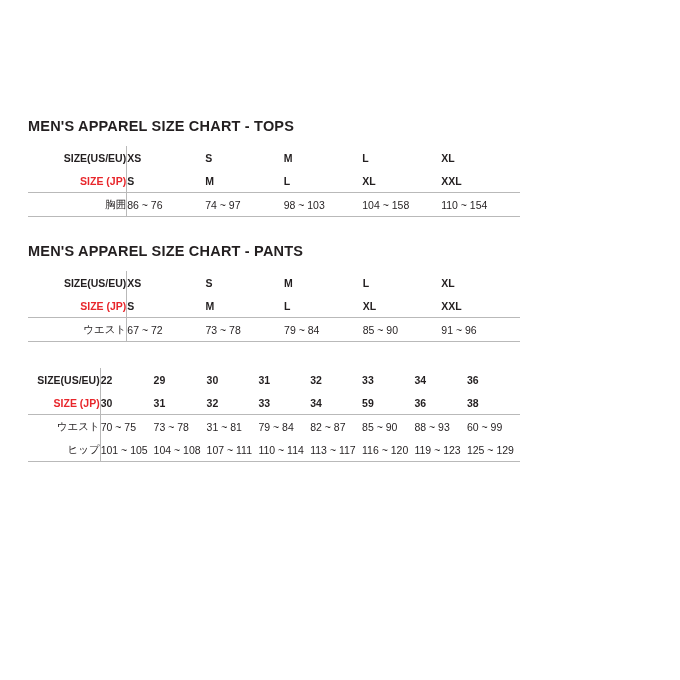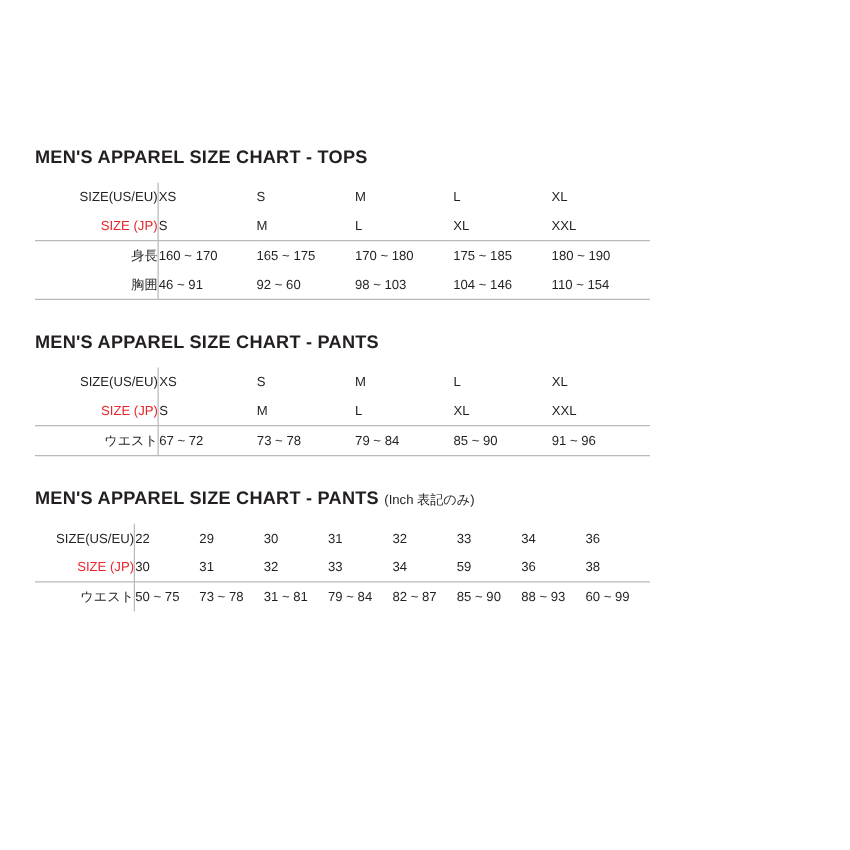--- a/index.html
+++ b/index.html
@@ -53,21 +53,21 @@
     text-align: right;
     padding-right: 10px;
     border-right: 1px solid #b9b9b9;
     font-size: 10.5px;
   }
   td.cell {
     padding-left: 13px;
     text-align: left;
   }
   tr.hdr td {
-    font-weight: normal;
+    font-weight: bold;
   }
   tr.divider-bottom td {
     border-bottom: 1px solid #b9b9b9;
   }
   .jp {
     color: #e8262b;
   }
   
   .t5 col.c0 { width: 100px; }
   .t5 col.cx { width: 80px; }
@@ -103,34 +103,26 @@
           <td class="cell">XL</td>
         </tr>
         <tr class="hdr divider-bottom">
           <td class="rowlabel jp">SIZE (JP)</td>
           <td class="cell">S</td>
           <td class="cell">M</td>
           <td class="cell">L</td>
           <td class="cell">XL</td>
           <td class="cell">XXL</td>
         </tr>
-        <tr>
-          <td class="rowlabel">身長</td>
-          <td class="cell">160 ~ 170</td>
-          <td class="cell">165 ~ 175</td>
-          <td class="cell">170 ~ 180</td>
-          <td class="cell">175 ~ 185</td>
-          <td class="cell">180 ~ 190</td>
-        </tr>
         <tr class="divider-bottom">
           <td class="rowlabel">胸囲</td>
-          <td class="cell">46 ~ 91</td>
-          <td class="cell">92 ~ 60</td>
+          <td class="cell">86 ~ 76</td>
+          <td class="cell">74 ~ 97</td>
           <td class="cell">98 ~ 103</td>
-          <td class="cell">104 ~ 146</td>
+          <td class="cell">104 ~ 158</td>
           <td class="cell">110 ~ 154</td>
         </tr>
       </tbody>
     </table>
   </div>
 
   <div class="chart-block">
     <h2 class="chart-title">
       <span>MEN'S APPAREL SIZE CHART - PANTS</span>
     </h2>
@@ -166,24 +158,20 @@
           <td class="cell">73 ~ 78</td>
           <td class="cell">79 ~ 84</td>
           <td class="cell">85 ~ 90</td>
           <td class="cell">91 ~ 96</td>
         </tr>
       </tbody>
     </table>
   </div>
 
   <div class="chart-block">
-    <h2 class="chart-title">
-      <span>MEN'S APPAREL SIZE CHART - PANTS</span>
-      <span class="note">(Inch 表記のみ)</span>
-    </h2>
     <table class="size-table t9">
       <colgroup>
           <col class="c0">
           <col class="cx">
           <col class="cx">
           <col class="cx">
           <col class="cx">
           <col class="cx">
           <col class="cx">
           <col class="cx">
@@ -207,26 +195,37 @@
           <td class="cell">31</td>
           <td class="cell">32</td>
           <td class="cell">33</td>
           <td class="cell">34</td>
           <td class="cell">59</td>
           <td class="cell">36</td>
           <td class="cell">38</td>
         </tr>
         <tr>
           <td class="rowlabel">ウエスト</td>
-          <td class="cell">50 ~ 75</td>
+          <td class="cell">70 ~ 75</td>
           <td class="cell">73 ~ 78</td>
           <td class="cell">31 ~ 81</td>
           <td class="cell">79 ~ 84</td>
           <td class="cell">82 ~ 87</td>
           <td class="cell">85 ~ 90</td>
           <td class="cell">88 ~ 93</td>
           <td class="cell">60 ~ 99</td>
         </tr>
+        <tr class="divider-bottom">
+          <td class="rowlabel">ヒップ</td>
+          <td class="cell">101 ~ 105</td>
+          <td class="cell">104 ~ 108</td>
+          <td class="cell">107 ~ 111</td>
+          <td class="cell">110 ~ 114</td>
+          <td class="cell">113 ~ 117</td>
+          <td class="cell">116 ~ 120</td>
+          <td class="cell">119 ~ 123</td>
+          <td class="cell">125 ~ 129</td>
+        </tr>
       </tbody>
     </table>
   </div>
 
 </div>
 
 </body></html>

